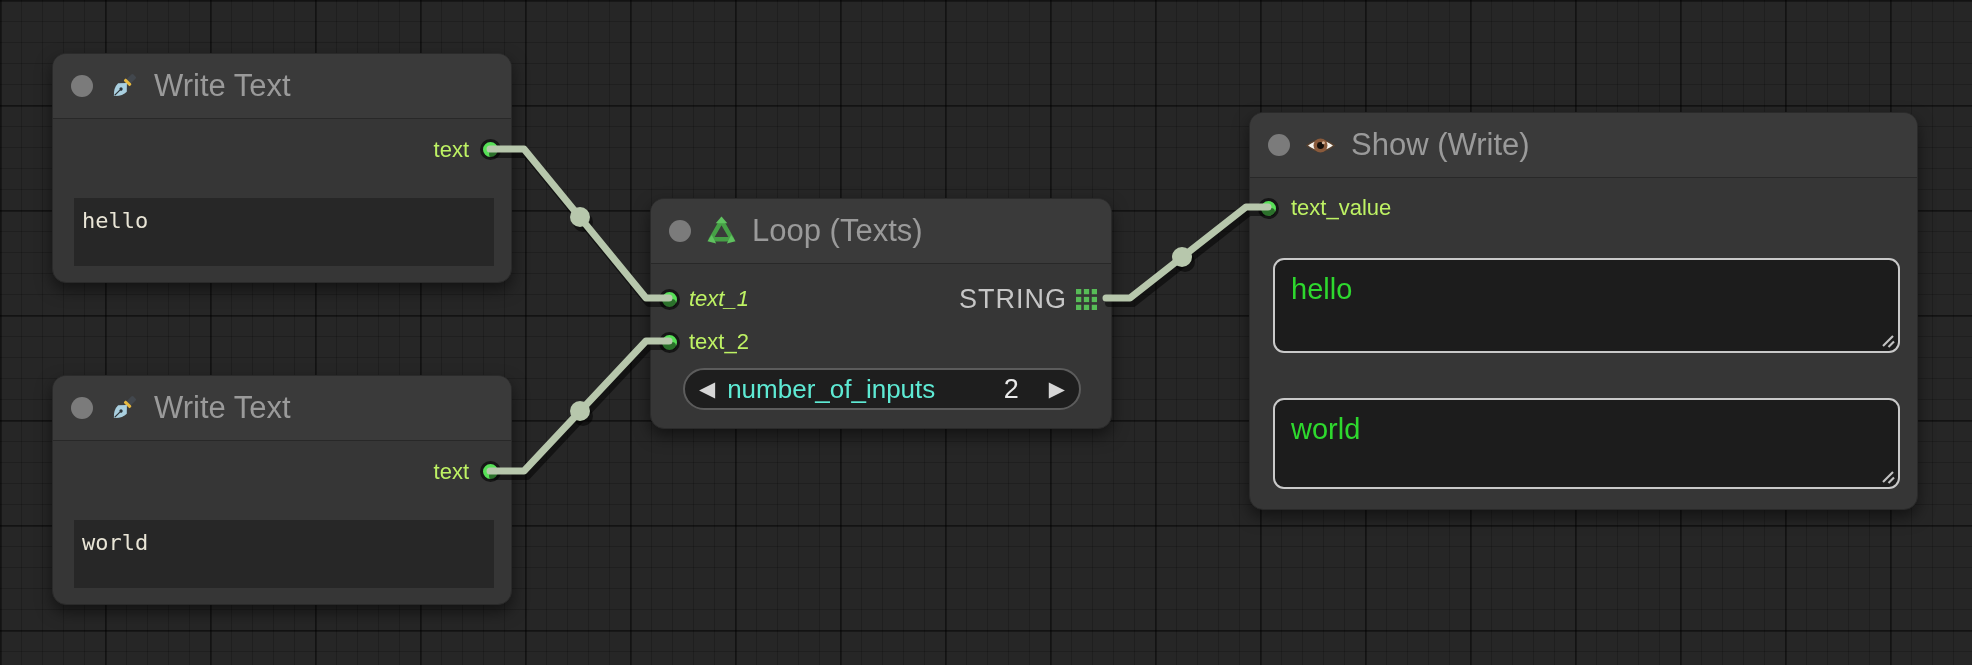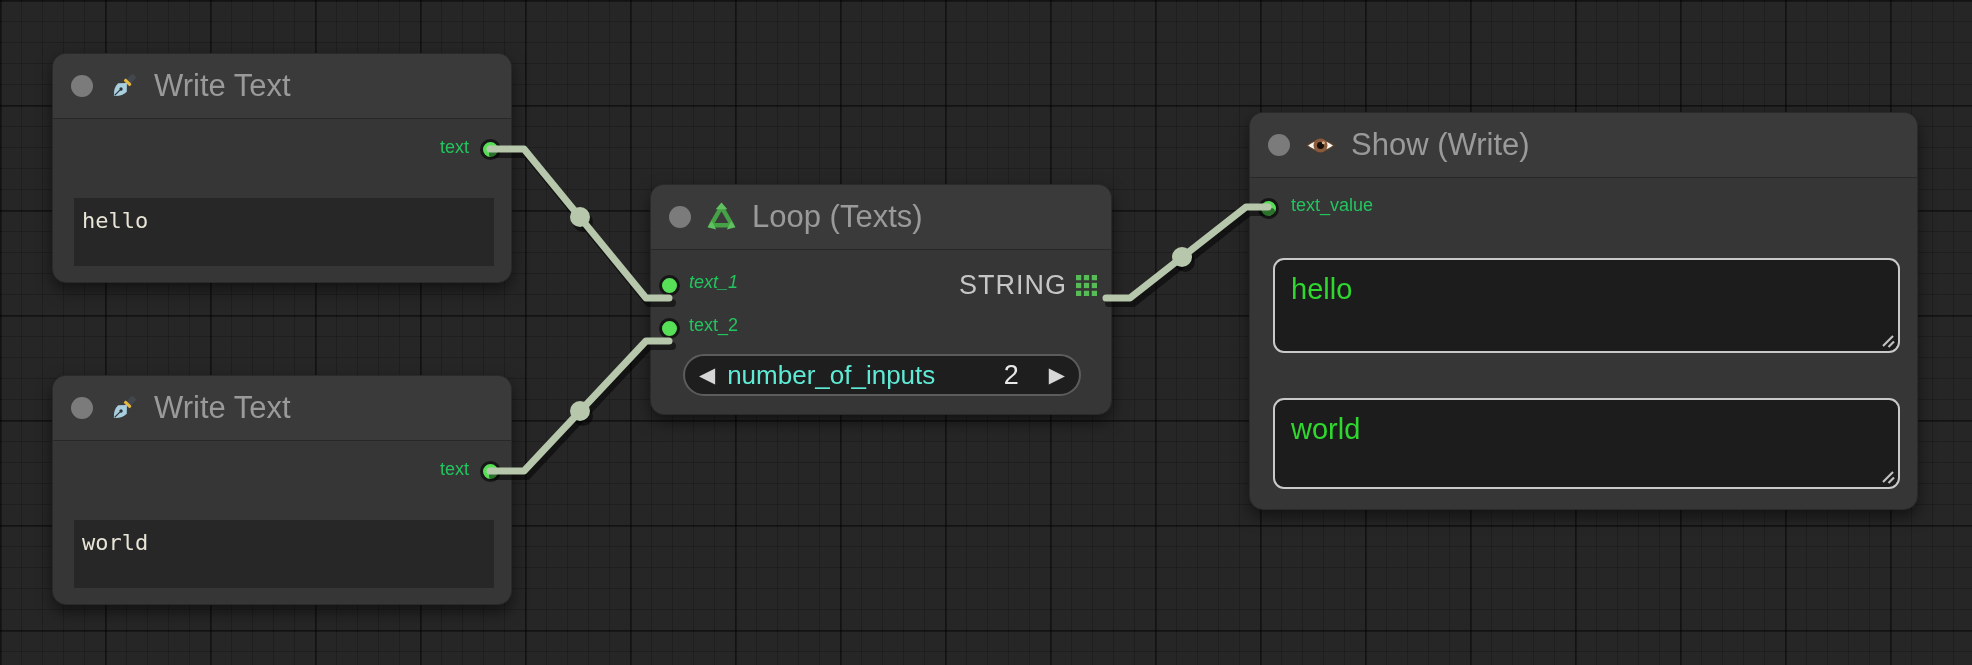--- a/index.html
+++ b/index.html
@@ -23,21 +23,21 @@
     background:#3a3a3a;border-radius:13px 13px 0 0;border-bottom:1px solid #282828;
     box-sizing:border-box;
   }
   .hdr-dot{width:22px;height:22px;border-radius:50%;background:#7b7b7b;flex:0 0 auto;}
   .hdr-icon{width:31px;height:31px;flex:0 0 auto;}
   .node-title{font-size:31px;color:#9a9a9a;white-space:nowrap;}
   .port{
     position:absolute;width:21px;height:21px;border-radius:50%;
     background:#57e057;border:3px solid #161616;box-sizing:border-box;
   }
-  .port-label{position:absolute;font-size:18px;color:#22c55e;white-space:nowrap;}
+  .port-label{position:absolute;font-size:22px;color:#bef264;white-space:nowrap;}
   .mono-area{
     position:absolute;background:#272727;color:#e9e5d6;
     font-family:"DejaVu Sans Mono", monospace;font-size:22px;
     padding:10px 8px;box-sizing:border-box;overflow:hidden;
   }
   .out-row-right{position:absolute;display:flex;align-items:center;gap:9px;}
   .type-label{font-size:27px;color:#c6c6c6;letter-spacing:1px;}
   .widget{
     position:absolute;display:flex;align-items:center;
     background:#1e1e1e;border:2px solid #5c5c5c;border-radius:22px;
@@ -90,21 +90,21 @@
           <line x1="16" y1="21.3" x2="16" y2="29" stroke="#2c3338" stroke-width="1.3"></line>
         </g>
       </svg>
       <div class="node-title">Write Text</div>
     </div>
     <div class="port-label" style="right:42px;top:83px;">text</div>
     <div class="port" style="left:427px;top:85px;"></div>
     <div class="mono-area" style="left:21px;top:144px;width:420px;height:68px;">world</div>
   </div>
 
-  <div class="node" style="left:650px;top:184px;width:462px;height:231px;">
+  <div class="node" style="left:650px;top:198px;width:462px;height:231px;">
     <div class="node-header">
       <div class="hdr-dot"></div>
       <svg class="hdr-icon" viewBox="0 0 32 32">
         <path d="M16 5 L27 24 L5 24 Z" fill="none" stroke="#46a046" stroke-width="4.6" stroke-linejoin="round"></path>
         <polygon points="16,0.5 22,7.5 10,7.5" fill="#5fc25f"></polygon>
         <polygon points="30.5,26 21.5,28.5 26,19.5" fill="#5fc25f"></polygon>
         <polygon points="1.5,26 6,19.5 10.5,28.5" fill="#5fc25f"></polygon>
       </svg>
       <div class="node-title">Loop (Texts)</div>
     </div>

